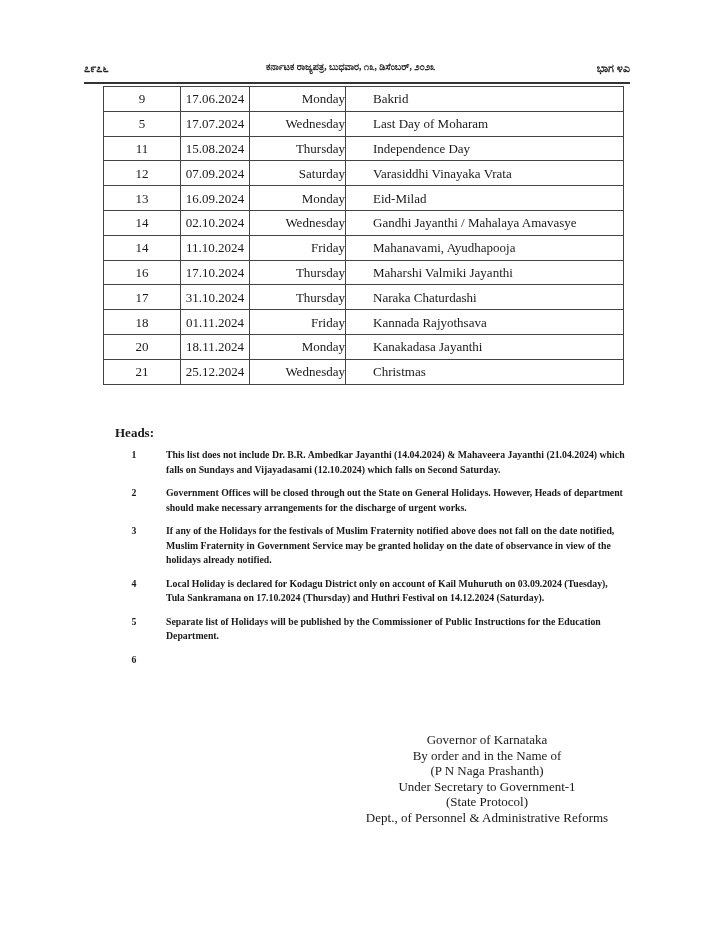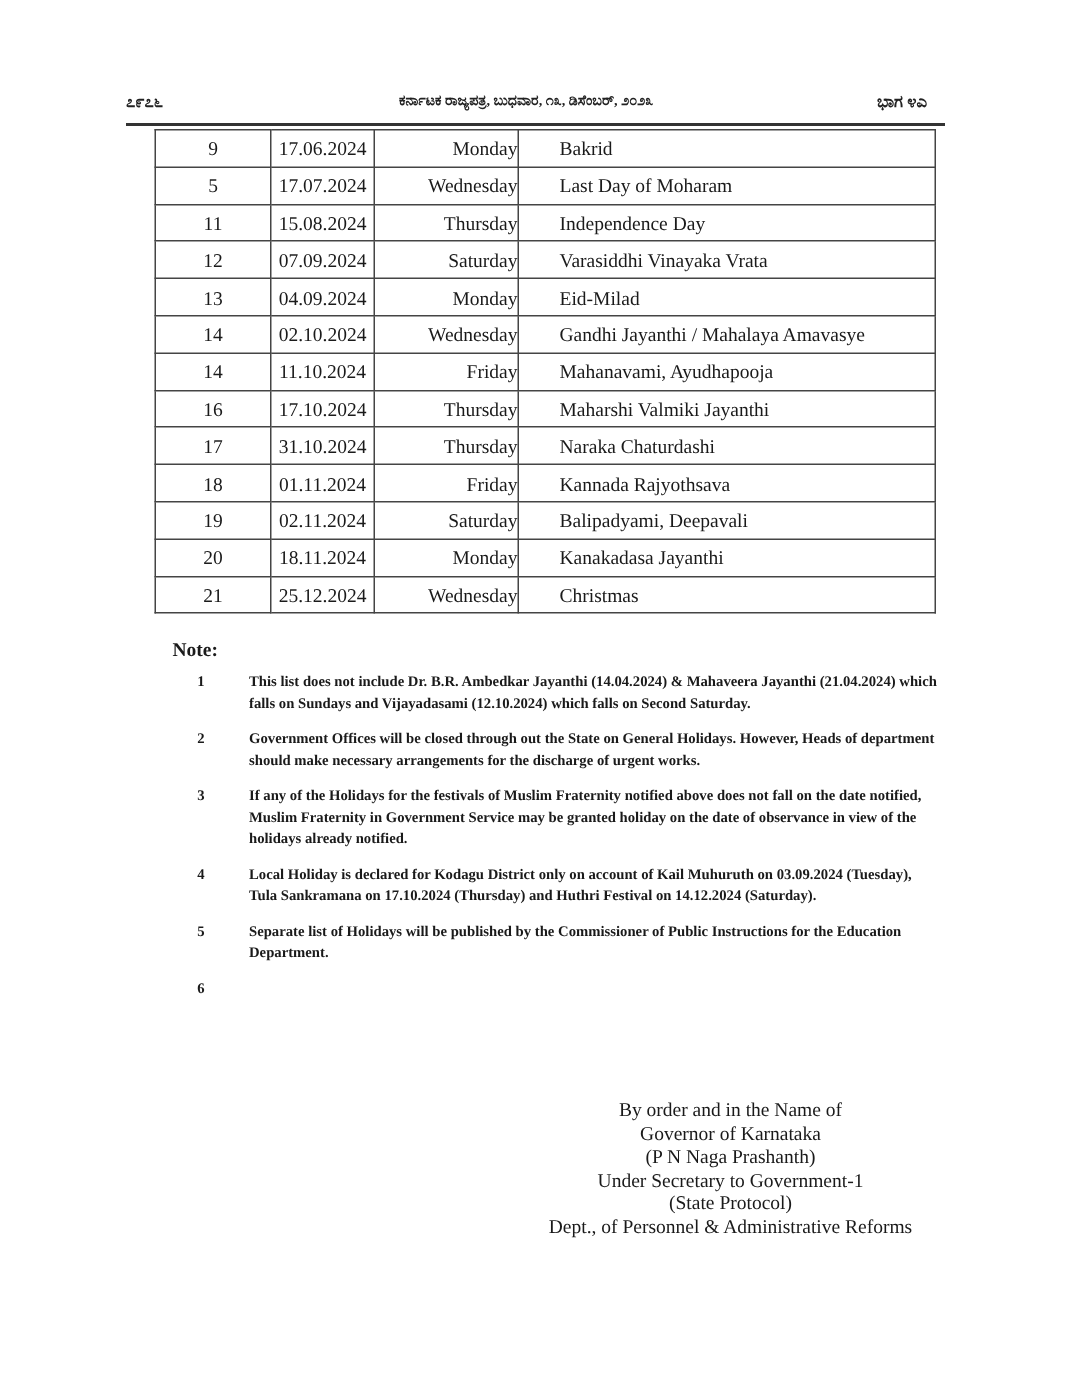--- a/index.html
+++ b/index.html
@@ -5,21 +5,21 @@
   html, body { margin: 0; padding: 0; }
   body {
     width: 720px; height: 932px; background: #ffffff; overflow: hidden;
     position: relative; color: #1a1a1a;
     font-family: "Liberation Serif", "DejaVu Serif", serif;
   }
   .header { position: absolute; top: 60px; left: 84px; width: 546px; height: 22px; }
   .header span { position: absolute; top: 2px; font-size: 11px; font-weight: bold; color: #222; }
   .h-left { left: 0; }
   .h-center { left: 182px; font-size: 9.5px !important; }
-  .h-right { right: 12px; }
+  .h-right { right: 0; }
   .hrule { position: absolute; left: 84px; width: 546px; top: 82px; height: 1.5px; background: #333; }
 
   table.holidays {
     position: absolute; top: 86px; left: 103px; width: 521px;
     border-collapse: collapse; font-size: 13px;
   }
   table.holidays td {
     border: 1px solid #444; height: 23.8px; padding: 0; line-height: 23px;
   }
   td.c-no { width: 76px; text-align: center; }
@@ -70,21 +70,21 @@
         <td class="c-name">Independence Day</td>
       </tr>
       <tr>
         <td class="c-no">12</td>
         <td class="c-date">07.09.2024</td>
         <td class="c-day">Saturday</td>
         <td class="c-name">Varasiddhi Vinayaka Vrata</td>
       </tr>
       <tr>
         <td class="c-no">13</td>
-        <td class="c-date">04.09.2024</td>
+        <td class="c-date">16.09.2024</td>
         <td class="c-day">Monday</td>
         <td class="c-name">Eid-Milad</td>
       </tr>
       <tr>
         <td class="c-no">14</td>
         <td class="c-date">02.10.2024</td>
         <td class="c-day">Wednesday</td>
         <td class="c-name">Gandhi Jayanthi / Mahalaya Amavasye</td>
       </tr>
       <tr>
@@ -105,41 +105,35 @@
         <td class="c-day">Thursday</td>
         <td class="c-name">Naraka Chaturdashi</td>
       </tr>
       <tr>
         <td class="c-no">18</td>
         <td class="c-date">01.11.2024</td>
         <td class="c-day">Friday</td>
         <td class="c-name">Kannada Rajyothsava</td>
       </tr>
       <tr>
-        <td class="c-no">19</td>
-        <td class="c-date">02.11.2024</td>
-        <td class="c-day">Saturday</td>
-        <td class="c-name">Balipadyami, Deepavali</td>
-      </tr>
-      <tr>
         <td class="c-no">20</td>
         <td class="c-date">18.11.2024</td>
         <td class="c-day">Monday</td>
         <td class="c-name">Kanakadasa Jayanthi</td>
       </tr>
       <tr>
         <td class="c-no">21</td>
         <td class="c-date">25.12.2024</td>
         <td class="c-day">Wednesday</td>
         <td class="c-name">Christmas</td>
       </tr>
     </tbody>
 </table>
 
-<div class="note-title">Note:</div>
+<div class="note-title">Heads:</div>
 <div class="notes" id="notes">
     <div class="note">
       <span class="num">1</span>
       <span class="txt">This list does not include Dr. B.R. Ambedkar Jayanthi (14.04.2024) &amp; Mahaveera Jayanthi (21.04.2024) which falls on Sundays and Vijayadasami (12.10.2024) which falls on Second Saturday.</span>
     </div>
     <div class="note">
       <span class="num">2</span>
       <span class="txt">Government Offices will be closed through out the State on General Holidays. However, Heads of department should make necessary arrangements for the discharge of urgent works.</span>
     </div>
     <div class="note">
@@ -153,19 +147,19 @@
     <div class="note">
       <span class="num">5</span>
       <span class="txt">Separate list of Holidays will be published by the Commissioner of Public Instructions for the Education Department.</span>
     </div>
     <div class="note">
       <span class="num">6</span>
     </div>
   </div>
 
 <div class="signature">
+  <div>Governor of Karnataka</div>
   <div>By order and in the Name of</div>
-  <div>Governor of Karnataka</div>
   <div class="bold">(P N Naga Prashanth)</div>
   <div>Under Secretary to Government-1</div>
   <div>(State Protocol)</div>
   <div>Dept., of Personnel &amp; Administrative Reforms</div>
 </div>
 
 </body></html>

